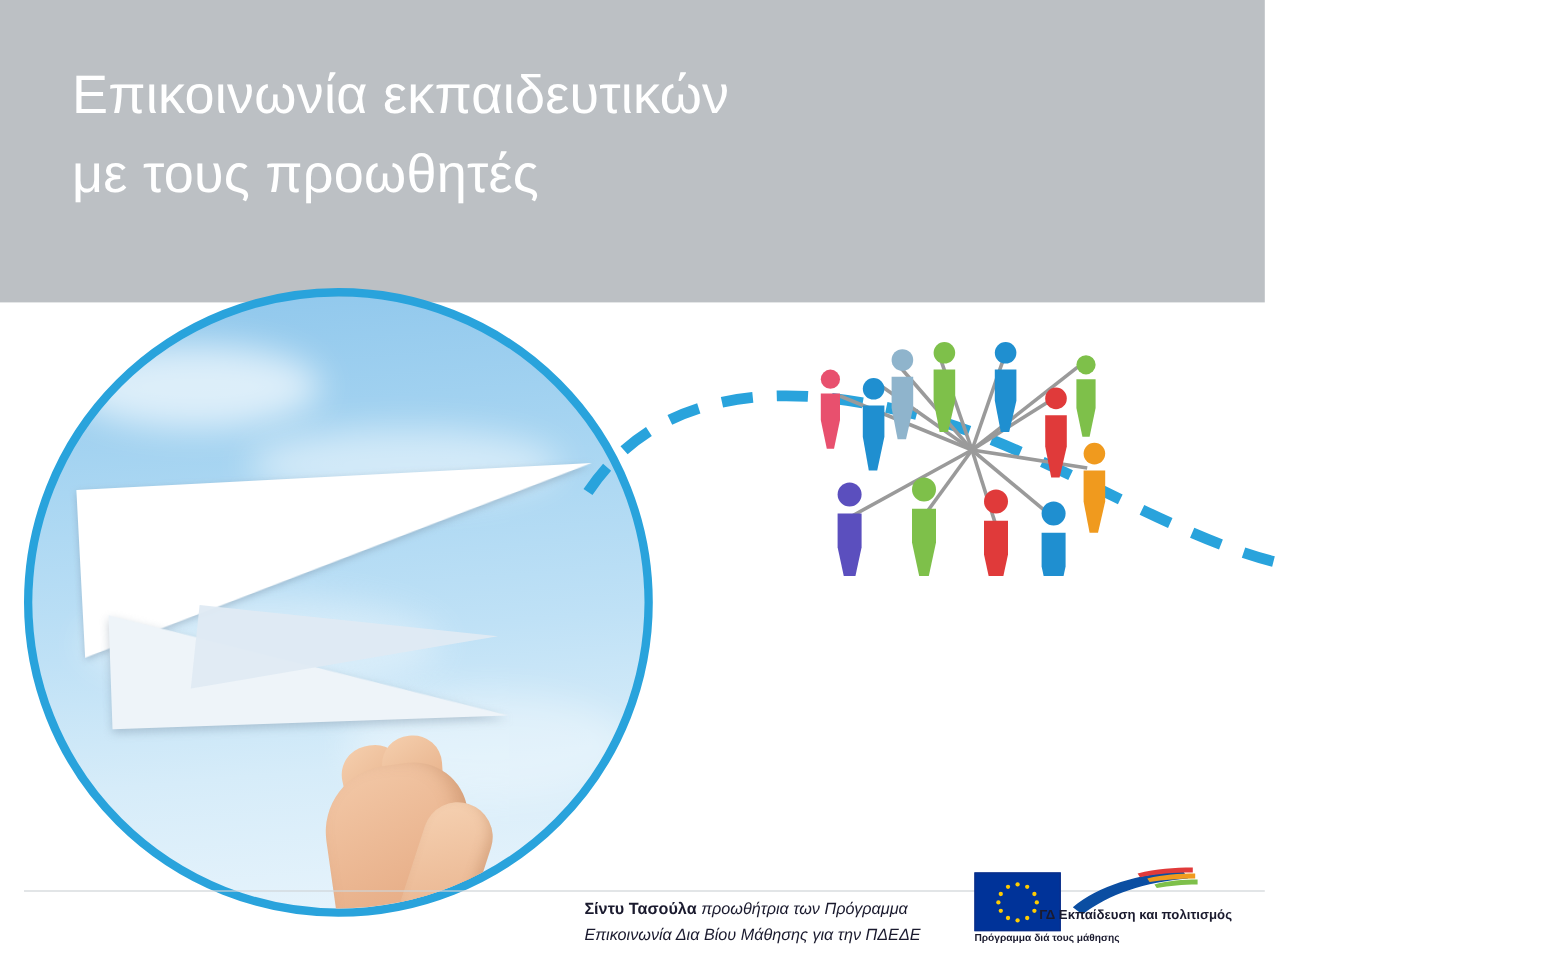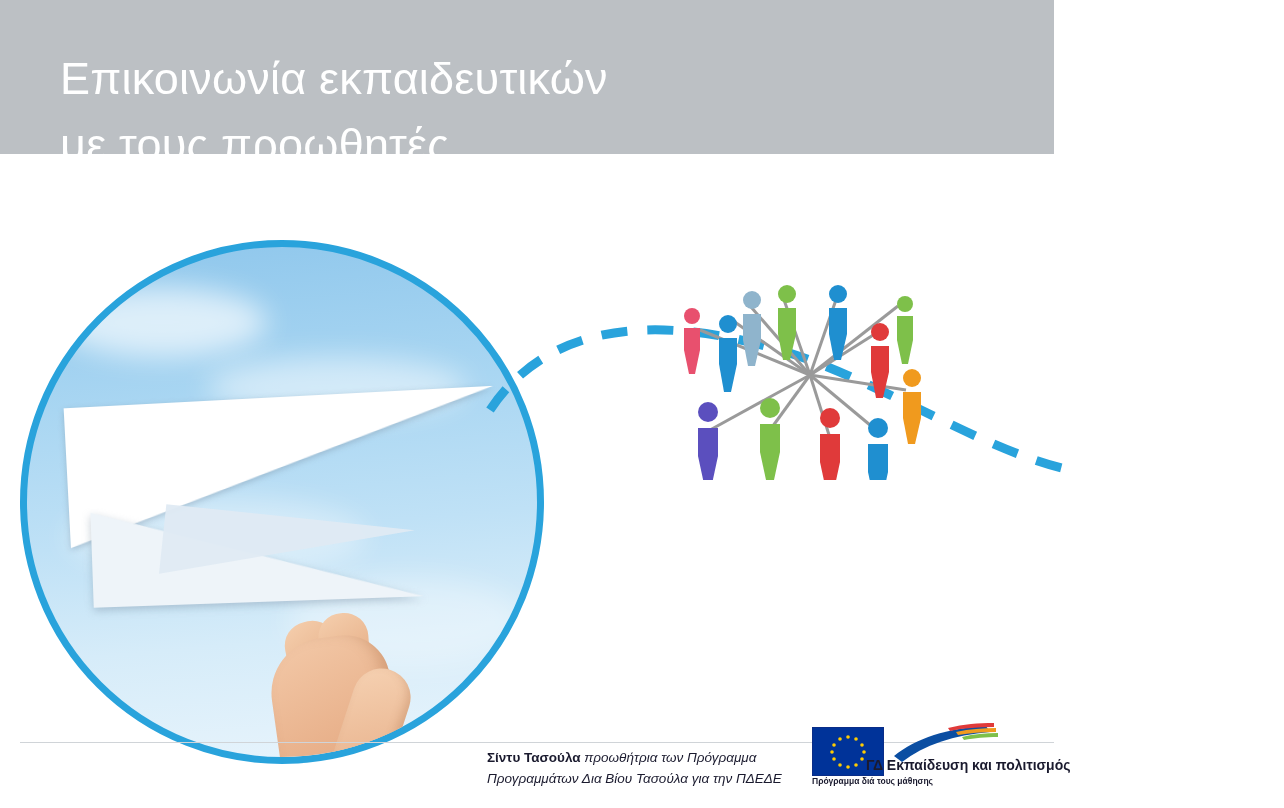--- a/index.html
+++ b/index.html
@@ -14,21 +14,21 @@
     overflow: hidden;
     font-family: "Liberation Sans", sans-serif;
   }
 
   
   #title-banner {
     position: absolute;
     left: 0;
     top: 0;
     width: 1054px;
-    height: 154px;
+    height: 252px;
     background: #bcc0c4;
   }
   #slide-title {
     position: absolute;
     left: 60px;
     top: 46px;
     width: 900px;
     color: #ffffff;
     font-size: 45px;
     line-height: 66px;
@@ -203,21 +203,21 @@
     left: 886px;
     top: 722px;
     width: 115px;
     height: 50px;
   }
   #ministry-caption {
     position: absolute;
     left: 866px;
     top: 757px;
     width: 150px;
-    font-size: 14px;
+    font-size: 11px;
     color: #1a1a2e;
     font-weight: bold;
     white-space: nowrap;
   }
 </style>
 </head>
 <body>
 
 <div id="title-banner">
   <div id="slide-title">Επικοινωνία εκπαιδευτικών
@@ -313,21 +313,21 @@
         <circle cx="38" cy="132" r="10"></circle>
         <path d="M28,148 h20 v28 l-6,28 h-8 l-6,-28 z"></path>
       </g>
   </g>
 </svg>
 
 <div id="footer-rule"></div>
 
 <div id="presenter-credit">
   <span class="name">Σίντυ Τασούλα</span><span> προωθήτρια των Πρόγραμμα</span><br>
-  <span>Προγραμμάτων Δια Βίου Τασούλα για την ΠΔΕΔΕ</span>
+  <span>Επικοινωνία Δια Βίου Μάθησης για την ΠΔΕΔΕ</span>
 </div>
 
 <div id="eu-logo">
   <svg class="stars" viewBox="0 0 70 47">
     <g fill="#ffcc00">
       <circle cx="35" cy="9" r="1.8"></circle>
       <circle cx="43" cy="11" r="1.8"></circle>
       <circle cx="49" cy="17" r="1.8"></circle>
       <circle cx="51" cy="24" r="1.8"></circle>
       <circle cx="49" cy="31" r="1.8"></circle>

